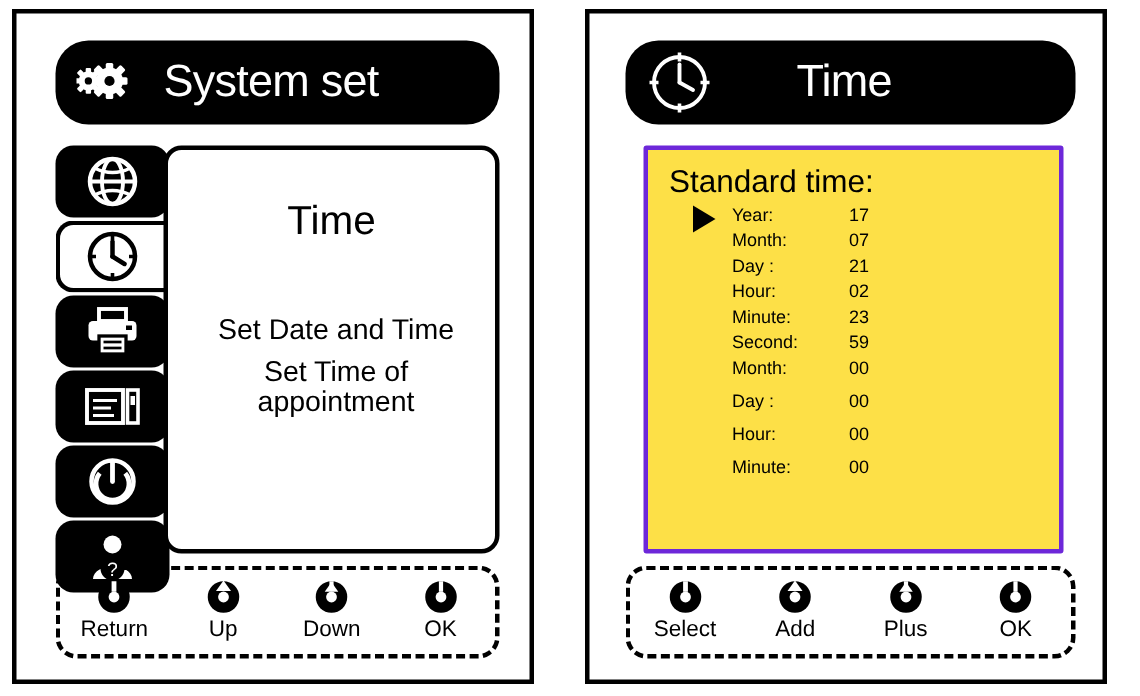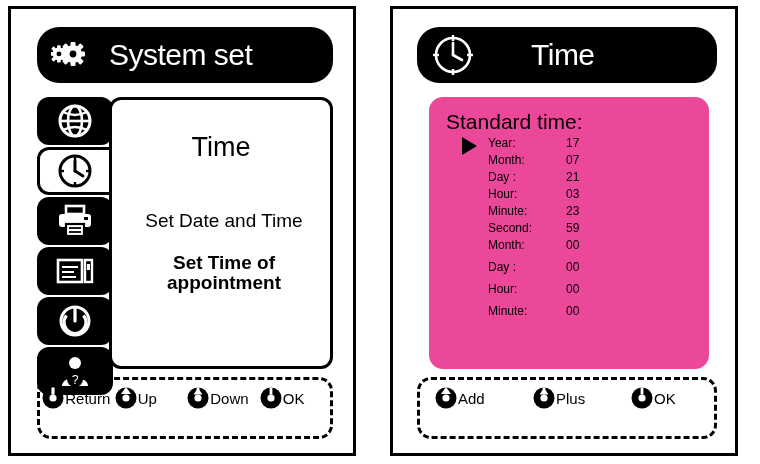--- a/index.html
+++ b/index.html
@@ -118,21 +118,21 @@
     font-size: 27px;
     margin-top: 32px;
   }
   .menu-item {
     font-size: 19px;
     line-height: 1.06;
     padding: 0 8px 0 14px;
     text-align: center;
   }
   #menu-item-0 { margin-top: 48px; }
-  #menu-item-1 { margin-top: 22px; font-weight: bold; }
+  #menu-item-1 { margin-top: 8px; }
 
   
   .btnbar {
     position: absolute;
     border: 3px dashed #000;
     border-radius: 14px;
     box-sizing: border-box;
     display: flex;
     align-items: flex-start;
     justify-content: space-around;
@@ -145,40 +145,40 @@
     height: 62px;
   }
   #right-btnbar {
     left: 24px;
     top: 368px;
     width: 300px;
     height: 62px;
   }
   .btn {
     display: flex;
-    flex-direction: row;
+    flex-direction: column;
     align-items: center;
     width: 70px;
   }
   .btn-label {
     font-size: 15px;
     margin-top: 1px;
   }
 
   
   #right-panel {
     position: absolute;
     left: 36px;
     top: 88px;
     width: 280px;
     height: 272px;
-    border: 3px solid #ec4899;
-    border-radius: 14px;
+    border: 3px solid #6d28d9;
+    border-radius: 2px;
     box-sizing: border-box;
-    background: #ec4899;
+    background: #fde047;
     padding: 10px 0 0 0;
   }
   .section-title {
     font-size: 21px;
     padding-left: 14px;
     margin-bottom: 2px;
   }
   #section-title-appointment { margin-top: 8px; }
   .rows { position: relative; }
   .row {
@@ -408,21 +408,21 @@
         <div class="row">
           <span class="row-label">Month:</span>
           <span class="row-value">07</span>
         </div>
         <div class="row">
           <span class="row-label">Day :</span>
           <span class="row-value">21</span>
         </div>
         <div class="row">
           <span class="row-label">Hour:</span>
-          <span class="row-value">03</span>
+          <span class="row-value">02</span>
         </div>
         <div class="row">
           <span class="row-label">Minute:</span>
           <span class="row-value">23</span>
         </div>
         <div class="row">
           <span class="row-label">Second:</span>
           <span class="row-value">59</span>
         </div>
       </div>
@@ -444,20 +444,30 @@
         <div class="row spaced">
           <span class="row-label">Minute:</span>
           <span class="row-value">00</span>
         </div>
       </div>
 
     </div>
 
     <div class="btnbar" id="right-btnbar">
 
+      <div class="btn">
+        <span>
+          <svg class="icon-svg" width="24" height="24" viewBox="0 0 24 24" aria-hidden="true">
+            <circle cx="12" cy="12" r="10.5" fill="#000"></circle>
+            <circle cx="12" cy="12" r="3.6" fill="#fff"></circle>
+            <rect x="10.4" y="1.5" width="3.2" height="7" fill="#fff"></rect>
+          </svg>
+        </span>
+        <span class="btn-label">Select</span>
+      </div>
 
       <div class="btn">
         <span>
           <svg class="icon-svg" width="24" height="24" viewBox="0 0 24 24" aria-hidden="true">
             <circle cx="12" cy="12" r="10.5" fill="#000"></circle>
             <circle cx="12" cy="12" r="3.6" fill="#fff"></circle>
             <polygon points="12,1 17,8 7,8" fill="#fff"></polygon>
           </svg>
         </span>
         <span class="btn-label">Add</span>

